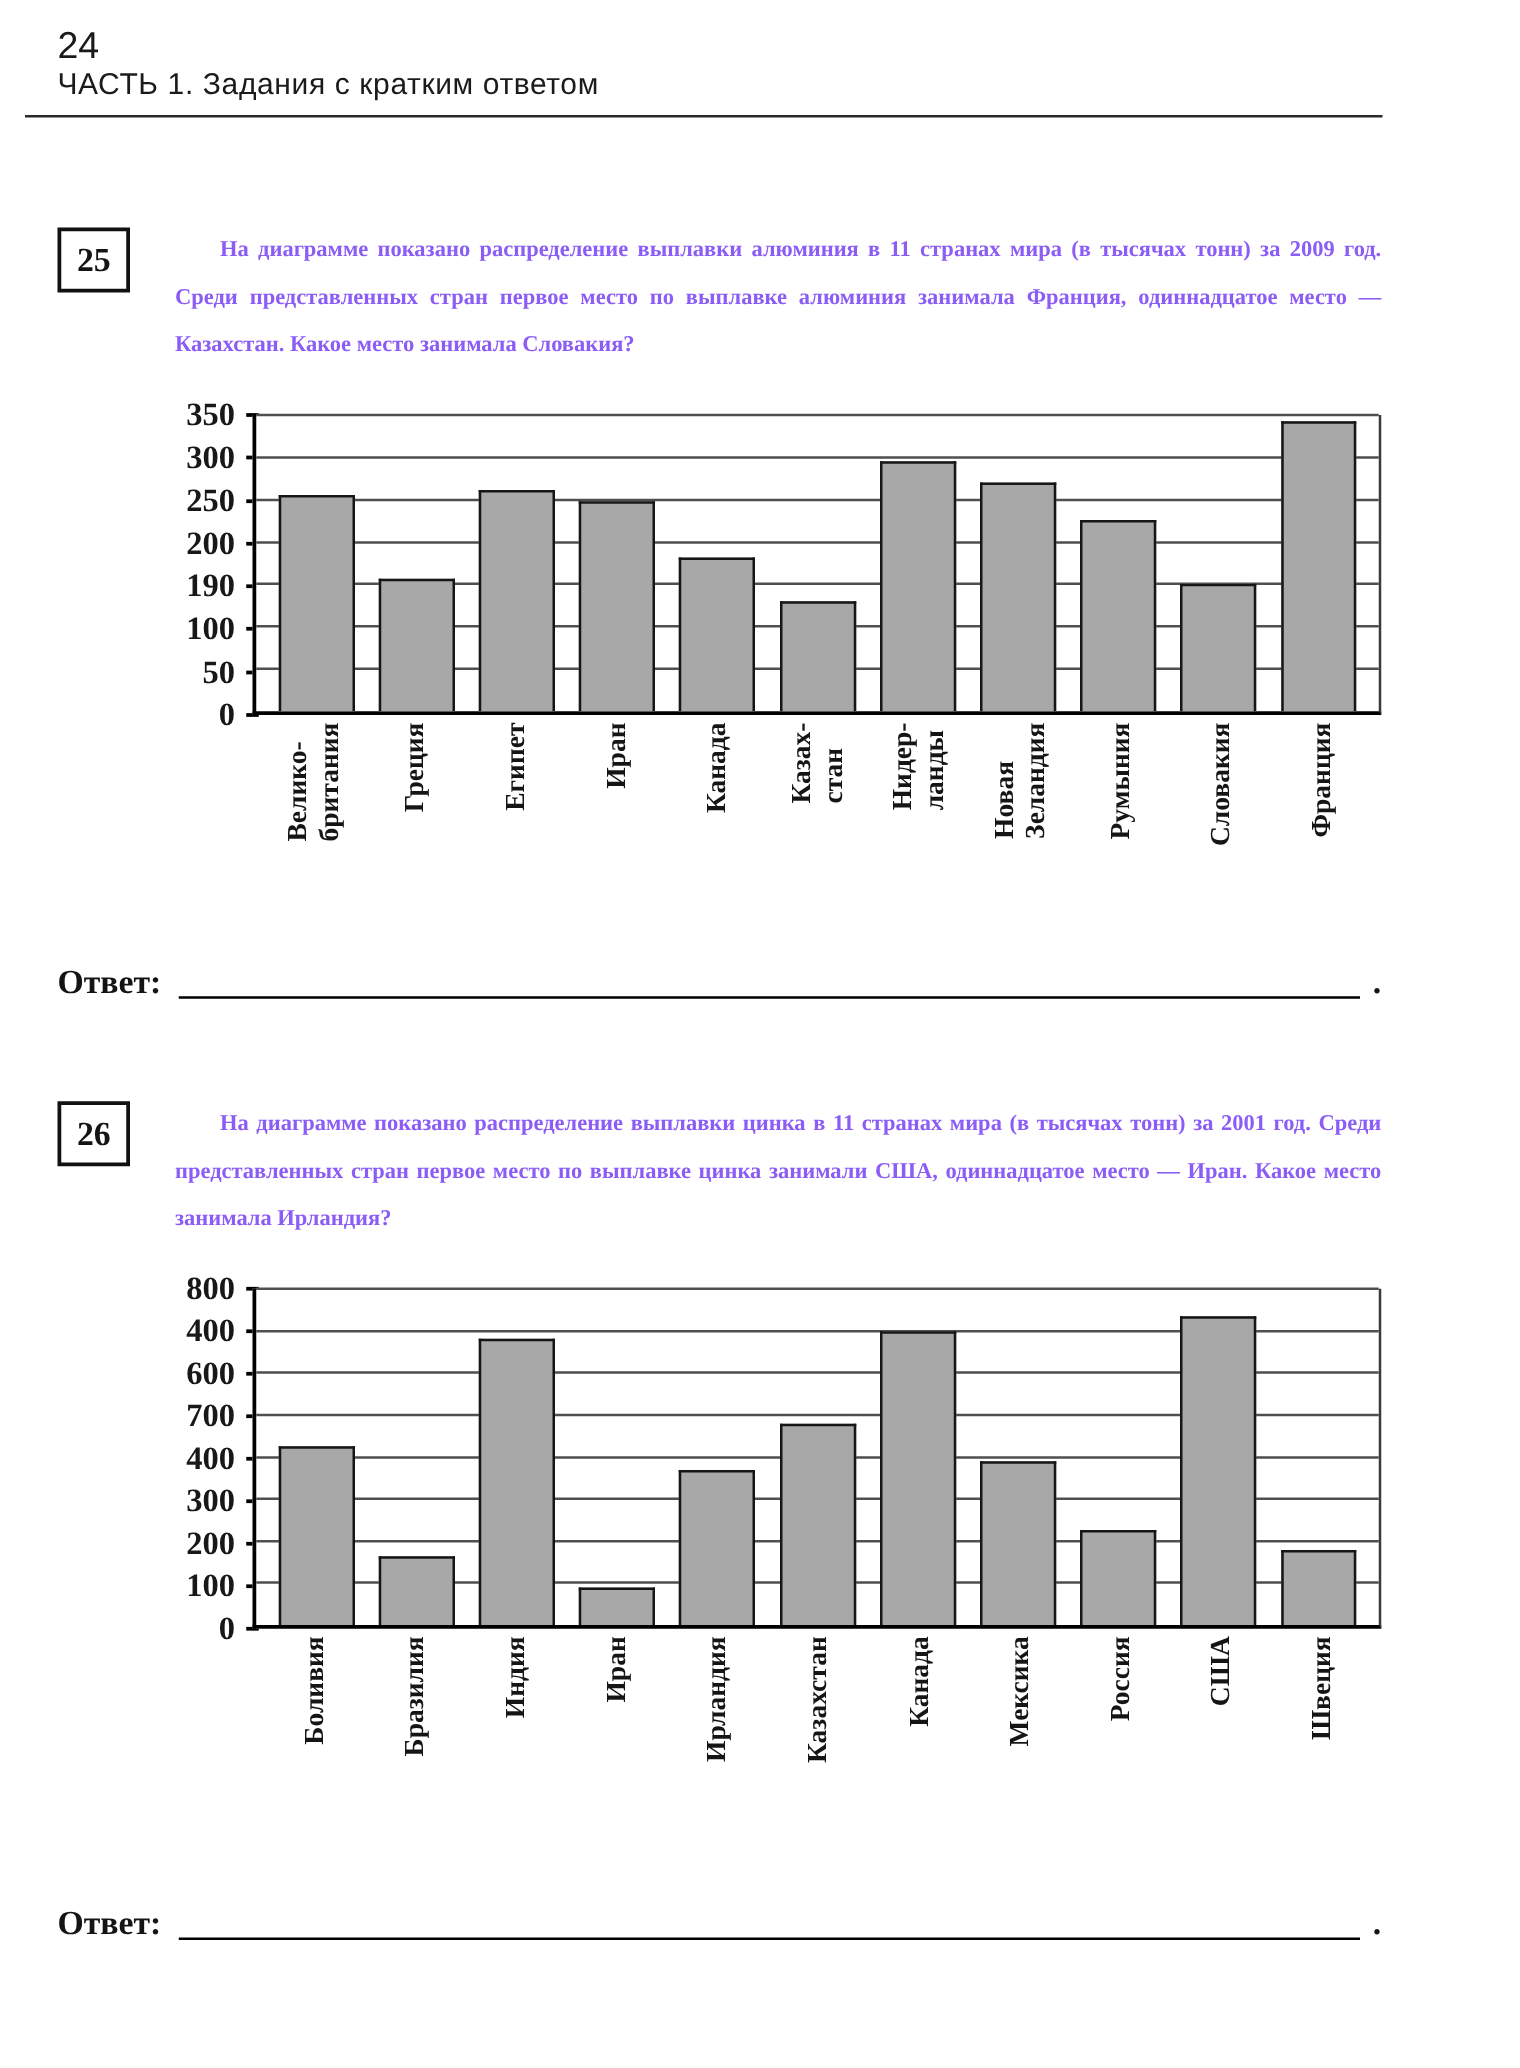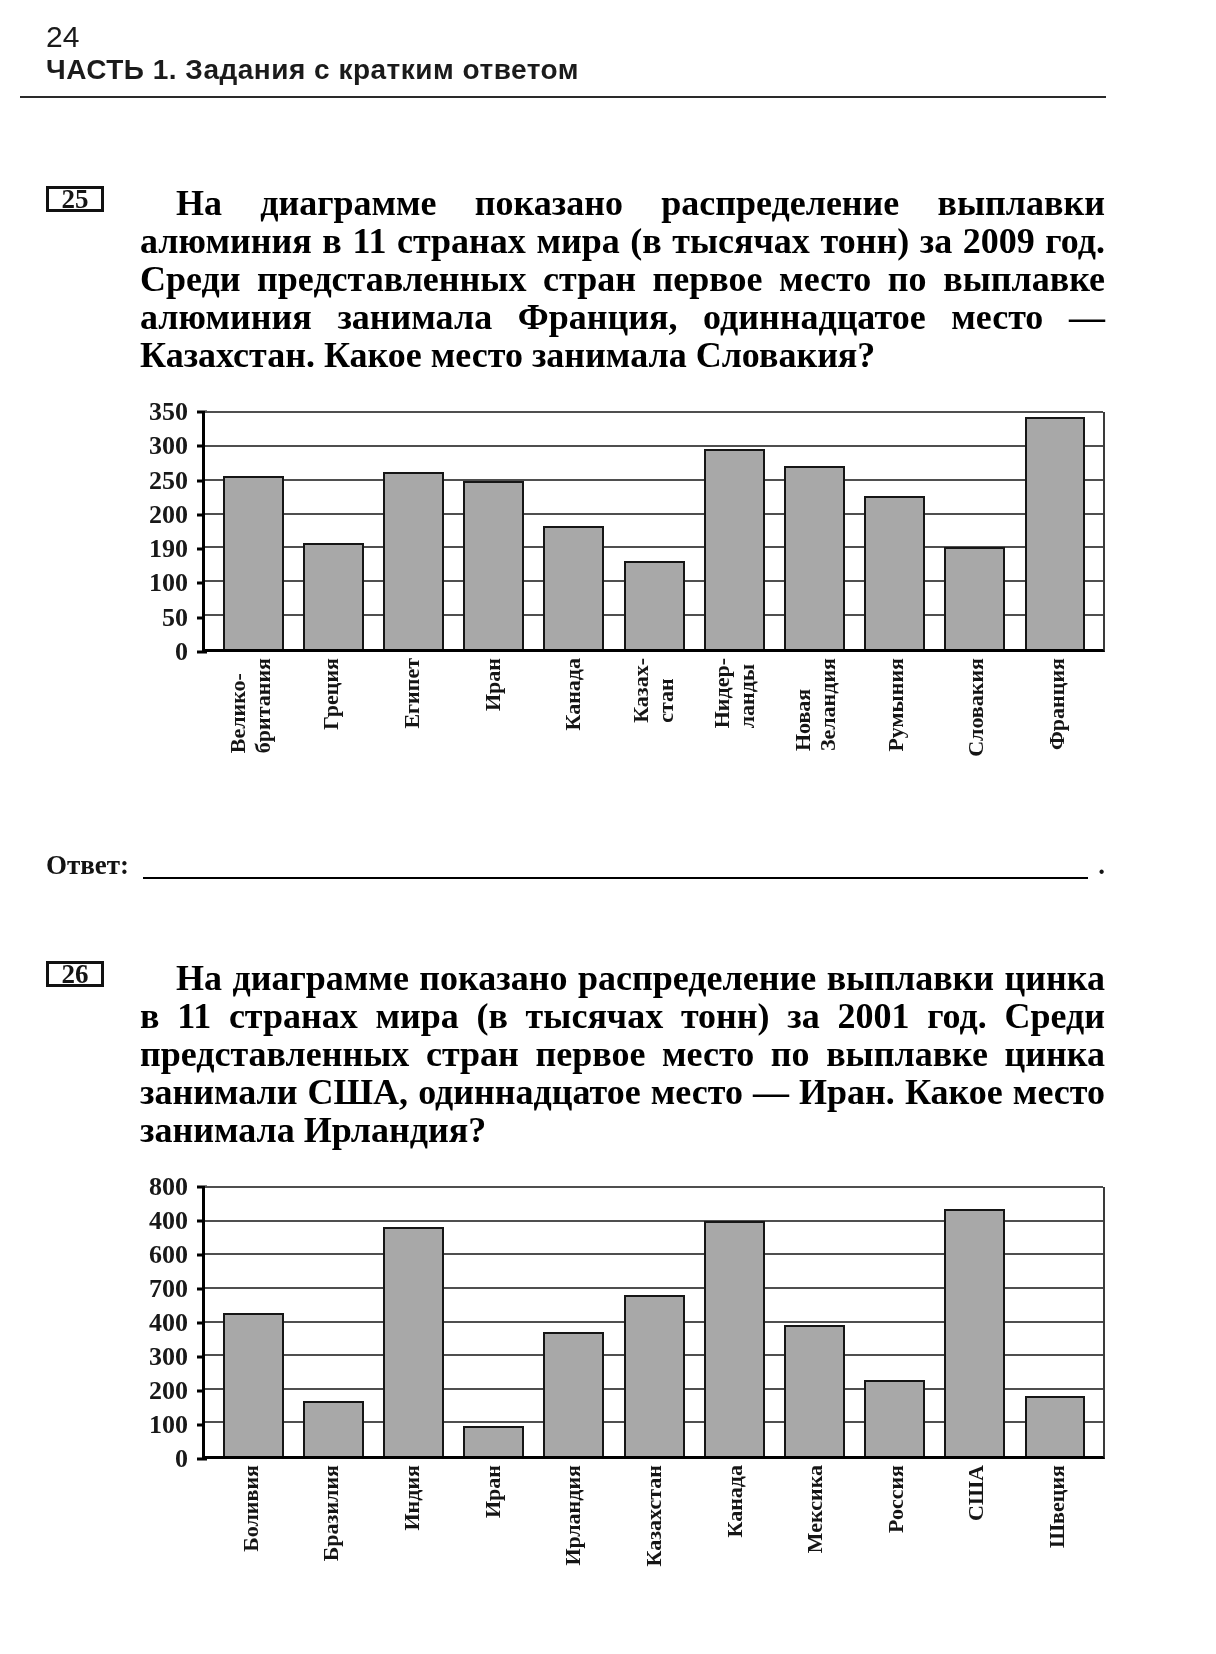--- a/index.html
+++ b/index.html
@@ -13,43 +13,43 @@
   }
   .page { width: 100%; height: 100%; padding-top: 20px; position: relative; }
 
   
   .page-header {
     display: flex; justify-content: space-between; align-items: baseline;
     margin: 0 112px 0 46px;
     flex-direction: column;
   }
   .page-number { font-family: "Liberation Sans", sans-serif; font-size: 30px; color: #1a1a1a; }
-  .header-title { font-family: "Liberation Sans", sans-serif; font-size: 28px; color: #1b1b1b; letter-spacing: 0.5px; font-weight: bold; }
+  .header-title { font-family: "Liberation Sans", sans-serif; font-size: 24px; color: #1b1b1b; letter-spacing: 0.5px; }
   .header-rule { border: none; border-top: 2.5px solid #2a2a2a; margin: 10px 110px 0 20px; }
 
   
   .problem { margin: 0 111px 0 46px; }
   .problem-25 { margin-top: 86px; }
   .problem-26 { margin-top: 78px; }
   .problem-row { display: flex; align-items: flex-start; }
   .problem-number-box {
     flex: 0 0 auto;
-    min-width: 58px; height: 26px;
+    min-width: 58px; height: 52px;
     border: 3px solid #111;
     display: flex; align-items: center; justify-content: center;
     font-size: 27px; font-weight: bold;
     margin-top: 2px; margin-right: 36px;
     background: #fff;
     text-align: right;
   }
   .problem-text {
     flex: 1;
-    font-size: 36px; font-weight: bold; line-height: 38px;
+    font-size: 18px; font-weight: bold; line-height: 38px;
     text-align: justify; text-indent: 36px;
-    color: #000000;
+    color: #8b5cf6;
   }
 
   
   .chart {
     display: grid;
     grid-template-columns: 64px 1fr;
     margin: 38px 0 0 92px;
   }
   .y-axis { grid-row: 1; grid-column: 1; position: relative; }
   .plot-area {

